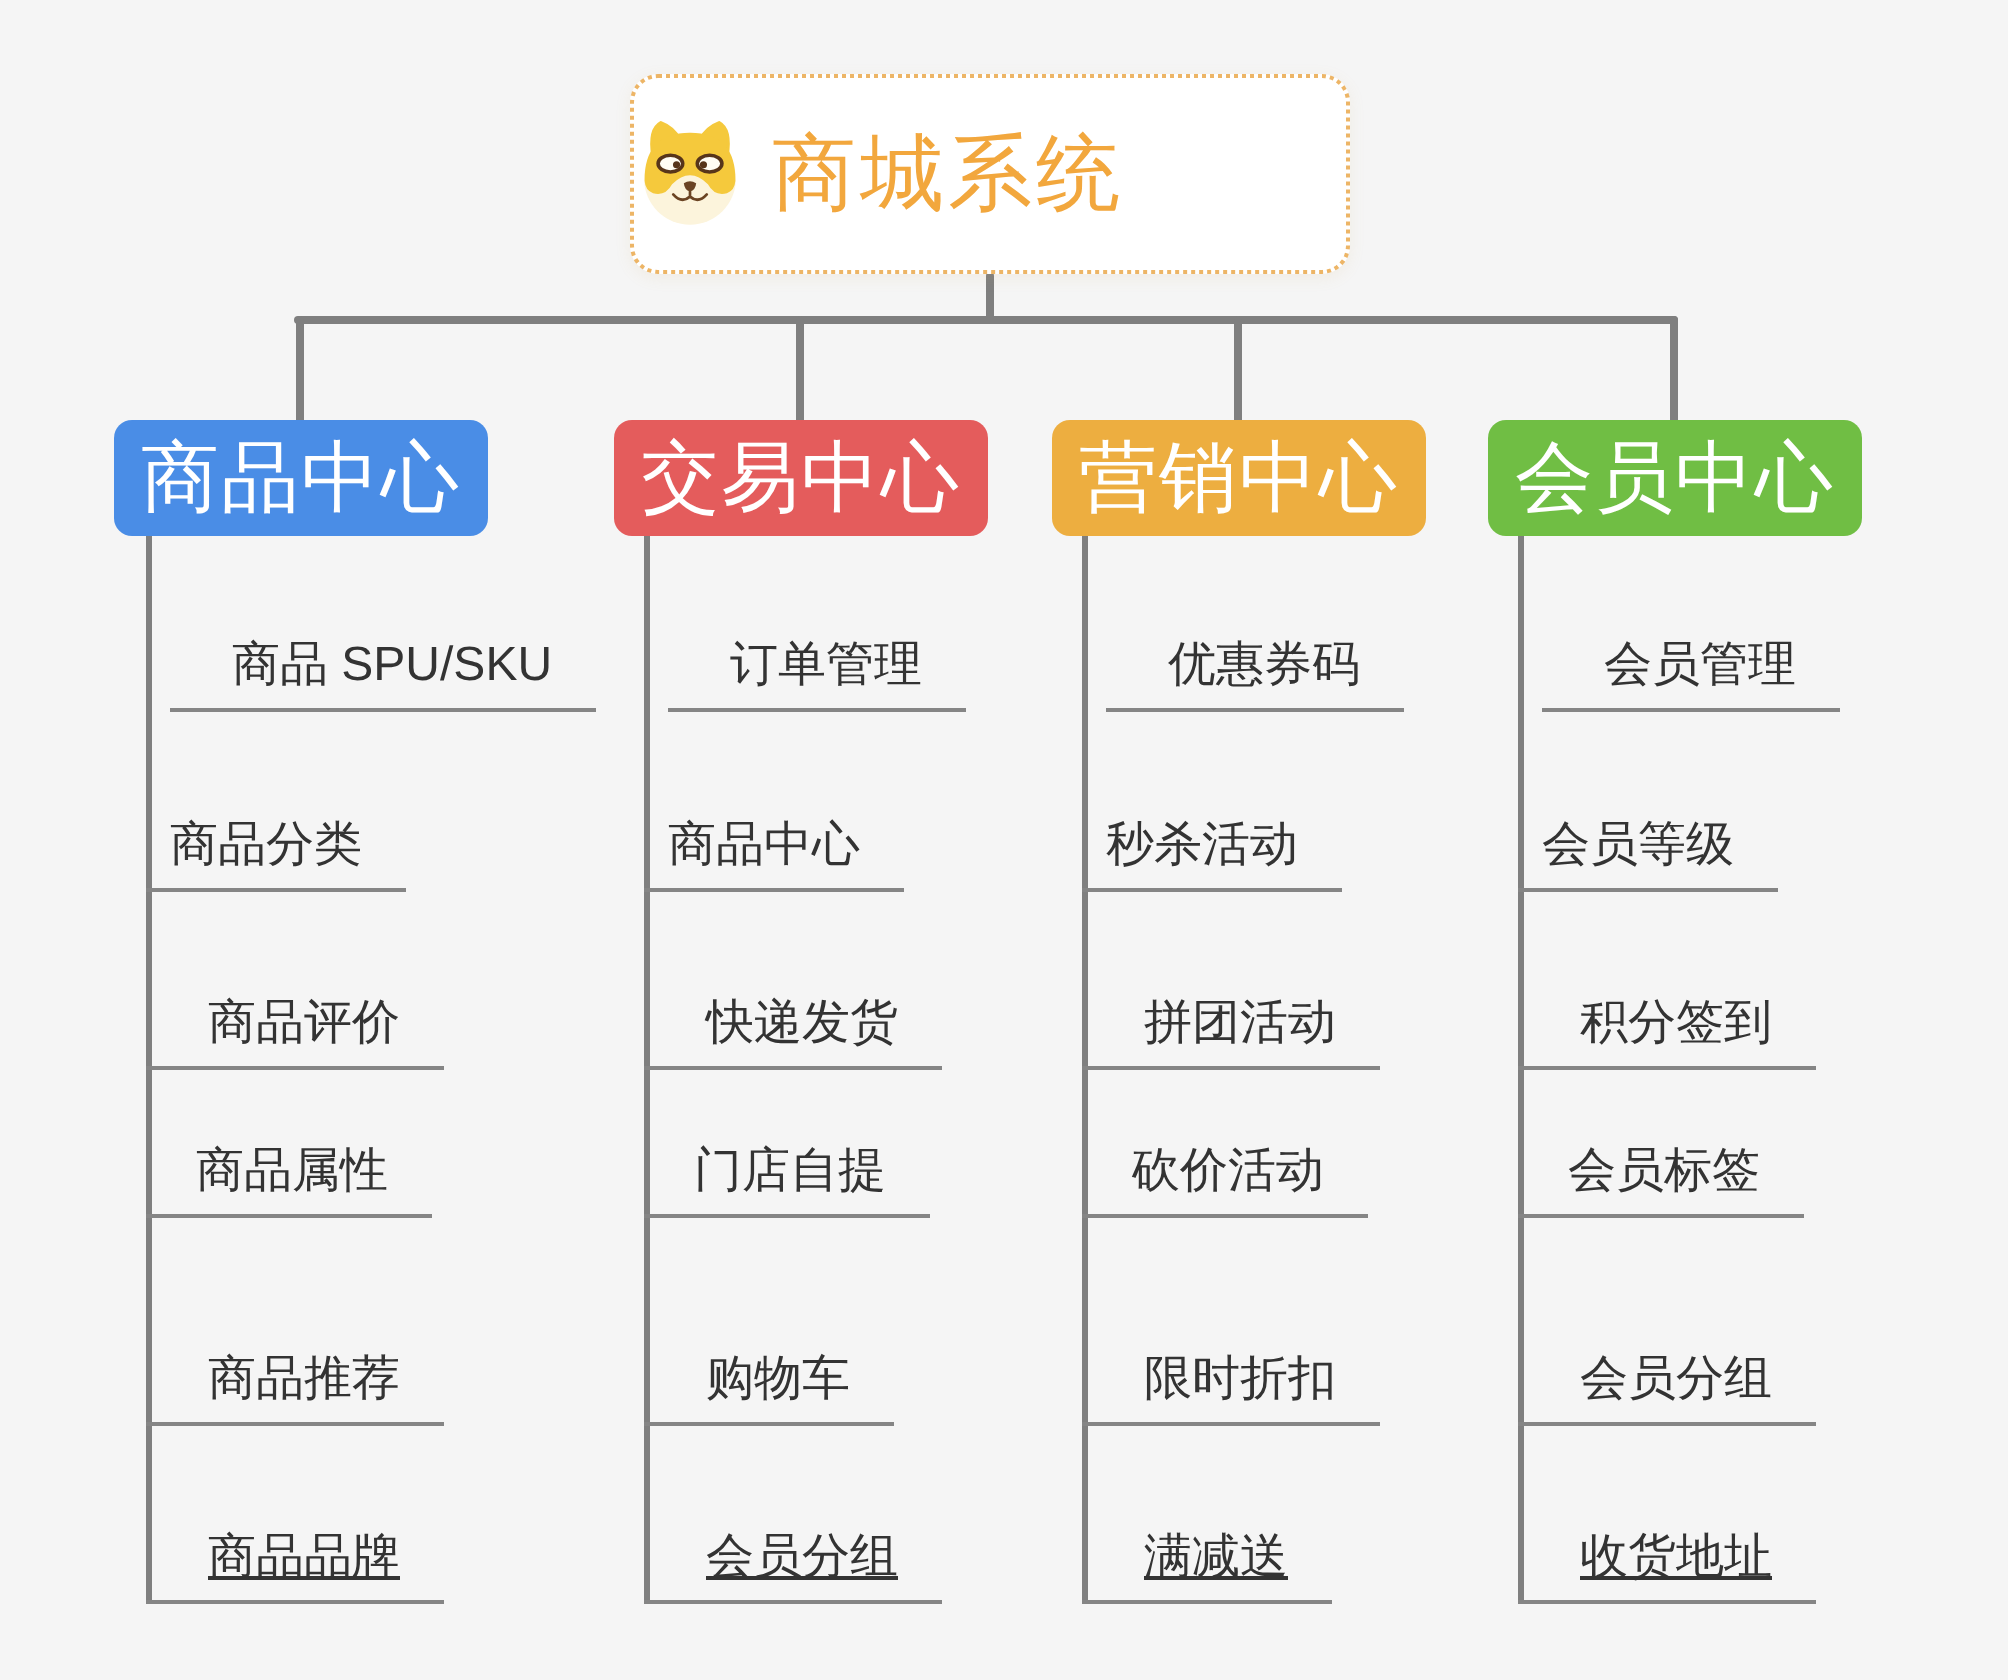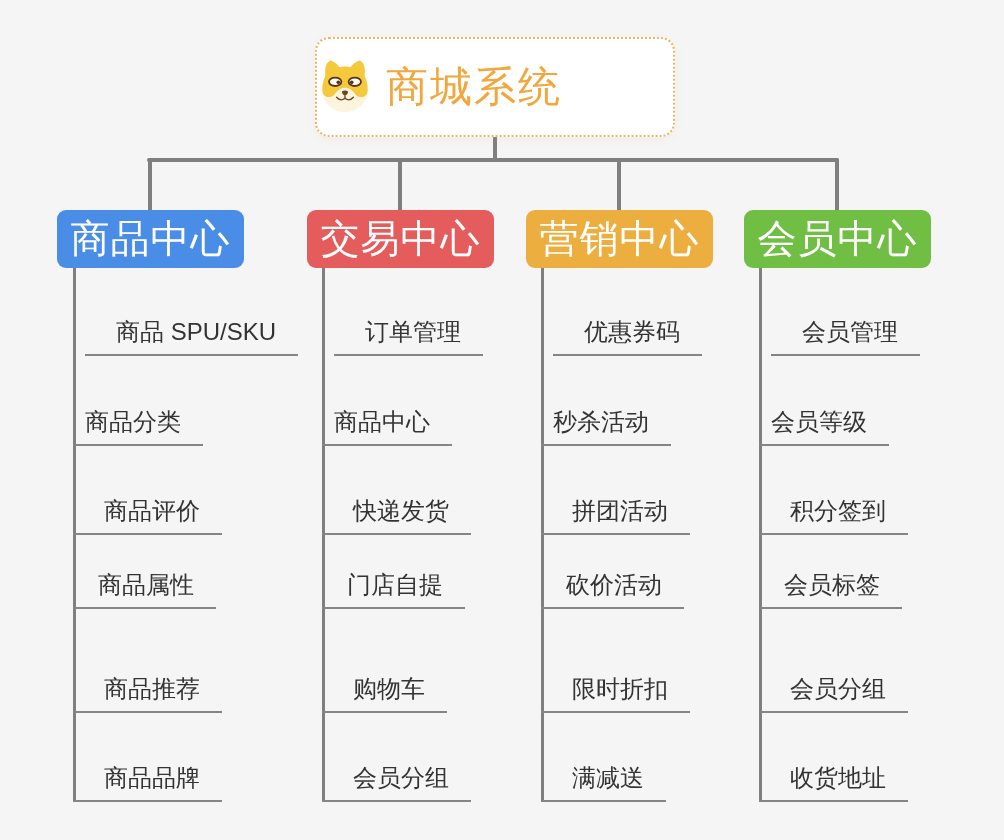--- a/index.html
+++ b/index.html
@@ -78,21 +78,21 @@
   }
   .item.c0 { left: 73px; }
   .item.c1 { left: 322px; }
   .item.c2 { left: 541px; }
   .item.c3 { left: 759px; }
   .item.r0 { top: 308px; margin-left: 12px; }
   .item.r1 { top: 398px; padding-left: 12px; }
   .item.r2 { top: 487px; }
   .item.r3 { top: 561px; padding-left: 25px; }
   .item.r4 { top: 665px; }
-  .item.r5 { top: 754px; }
+  .item.r5 { top: 754px; text-decoration: underline; }
 </style>
 </head>
 <body>
 
 <div class="canvas">
 
   <div class="conn stem"></div>
   <div class="conn hbar"></div>
   <div class="conn drop d0"></div>
   <div class="conn drop d1"></div>

